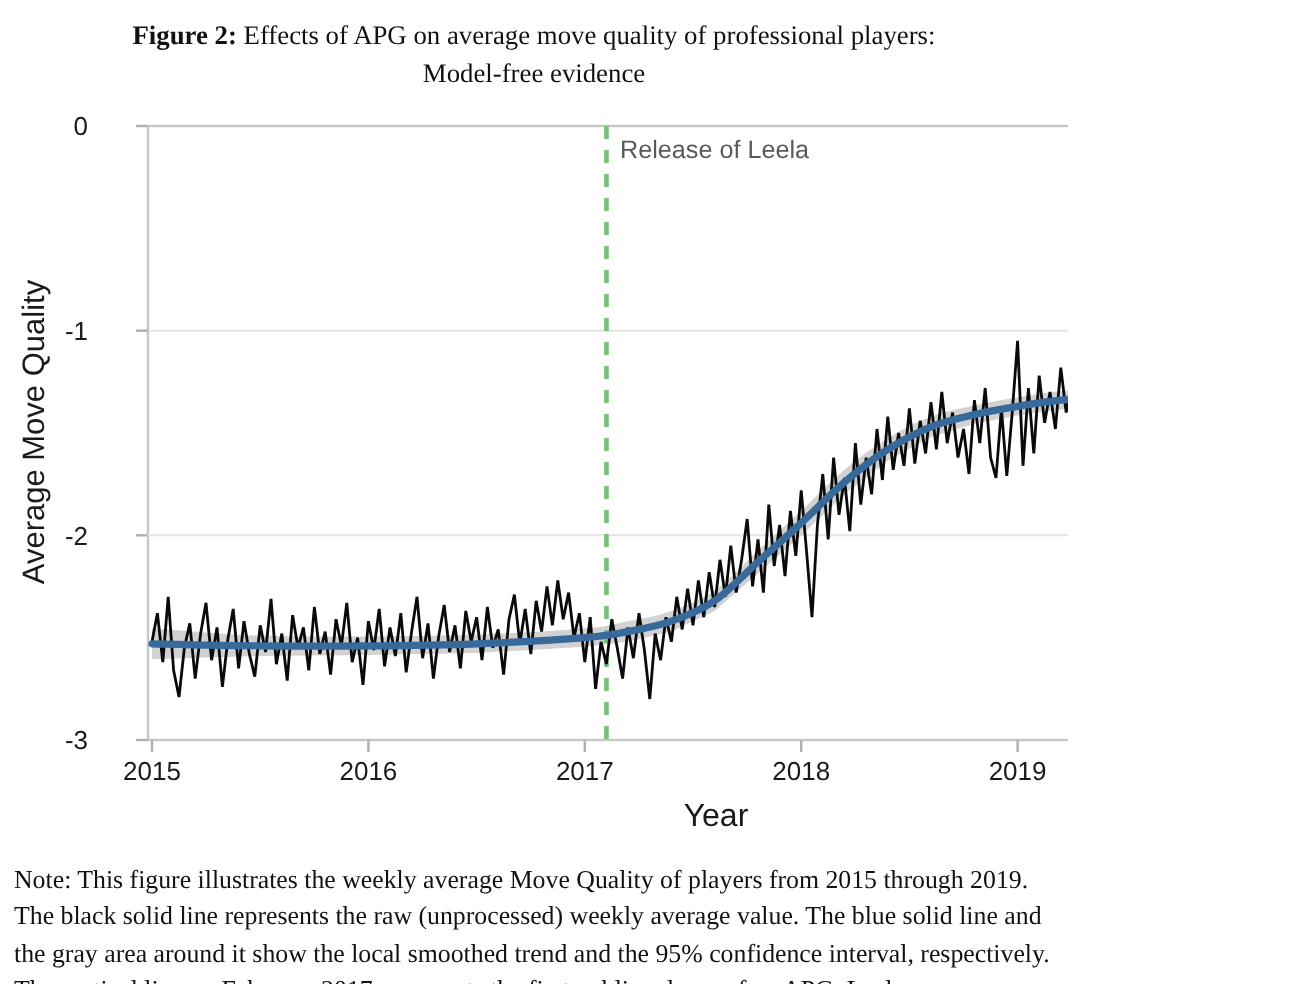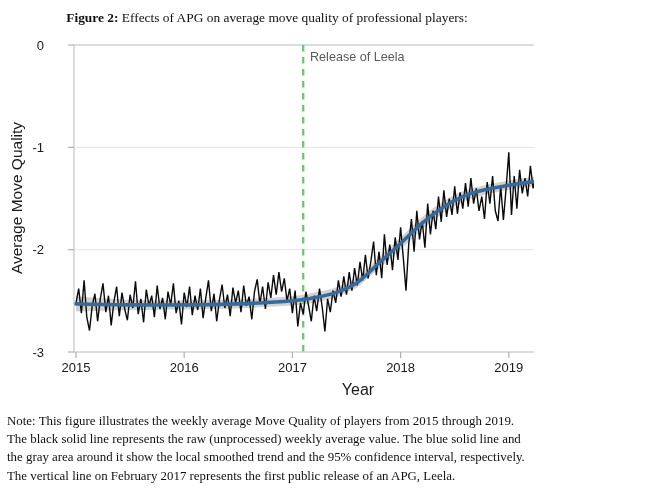--- a/index.html
+++ b/index.html
@@ -19,20 +19,21 @@
   .note .it{}
   svg text{font-family:"Liberation Sans",sans-serif;}
 </style>
 </head>
 <body>
 
 <div class="page">
 
   <div class="caption">
     <span class="cap-label">Figure 2:</span><span> Effects of APG on average move quality of professional players:</span>
+    <div>Model-free evidence</div>
   </div>
 
   <div class="chart-wrap">
     <svg id="chart" width="650" height="372" viewBox="0 48 650 372">
       <g id="g-frame">
           <rect x="74" y="63" width="568" height="307" fill="#ffffff" stroke="#c6c6c6" stroke-width="1.2"></rect>
         </g>
       <g id="g-grid">
           <line x1="74" x2="642" y1="165.333" y2="165.333" stroke="#e4e4e4" stroke-width="1"></line>
           <line x1="74" x2="642" y1="267.666" y2="267.666" stroke="#e4e4e4" stroke-width="1"></line>

